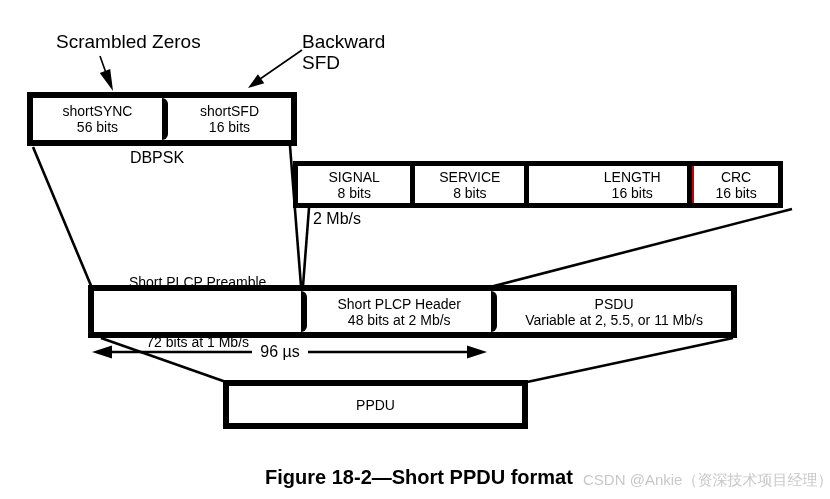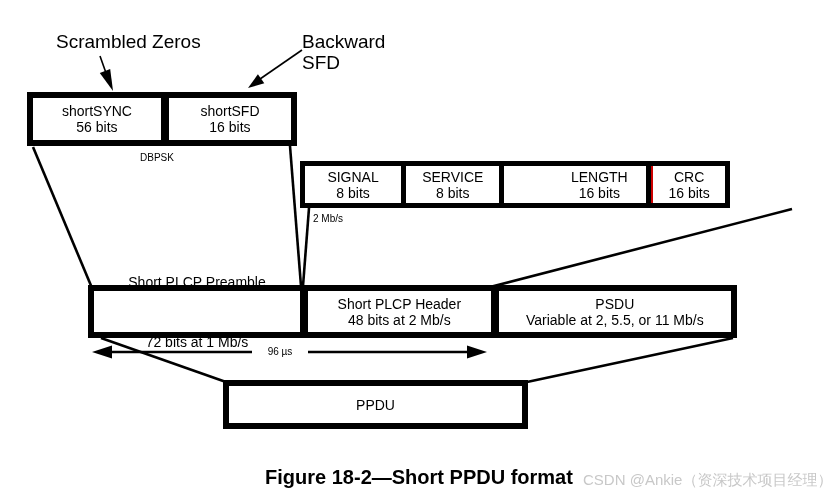--- a/index.html
+++ b/index.html
@@ -25,24 +25,24 @@
     z-index:2;
   }
   .cell{
     box-sizing:border-box;
     display:flex;flex-direction:column;
     justify-content:center;align-items:center;
     text-align:center;
     font-size:14px;line-height:16px;
     background:#fff;
   }
-  .divider-right{border-right:8px solid #000000;}
+  .divider-right{border-right:6px solid #000000;border-radius:6px;}
   .hdr-divider{border-right:5px solid #000;}
   .red-left{border-left:2px solid #cc0000;}
-  .small-label{font-size:10px;line-height:16px;z-index:3;}
+  .small-label{font-size:16px;line-height:16px;z-index:3;}
   .centered{text-align:center;}
   #caption{
     left:0;top:466px;width:814px;
     text-align:center;
     font-size:20px;font-weight:bold;
     z-index:3;
     margin-left:12px;
   }
   #watermark{
     left:583px;top:471px;
@@ -88,21 +88,21 @@
       <span>shortSYNC</span>
       <span>56 bits</span>
     </div>
     <div class="cell" style="flex:126;">
       <span>shortSFD</span>
       <span>16 bits</span>
     </div>
   </div>
   <div class="abs small-label centered" style="left:107px;top:150px;width:100px;">DBPSK</div>
 
-  <div class="box" style="left:300px;top:161px;width:430px;height:47px;border-width:5px;">
+  <div class="box" style="left:293px;top:161px;width:490px;height:47px;border-width:5px;">
     <div class="cell hdr-divider" style="flex:130;">
       <span>SIGNAL</span>
       <span>8 bits</span>
     </div>
     <div class="cell hdr-divider" style="flex:126;">
       <span>SERVICE</span>
       <span>8 bits</span>
     </div>
     <div class="cell hdr-divider" style="flex:127;padding-left:48px;">
       <span>LENGTH</span>

